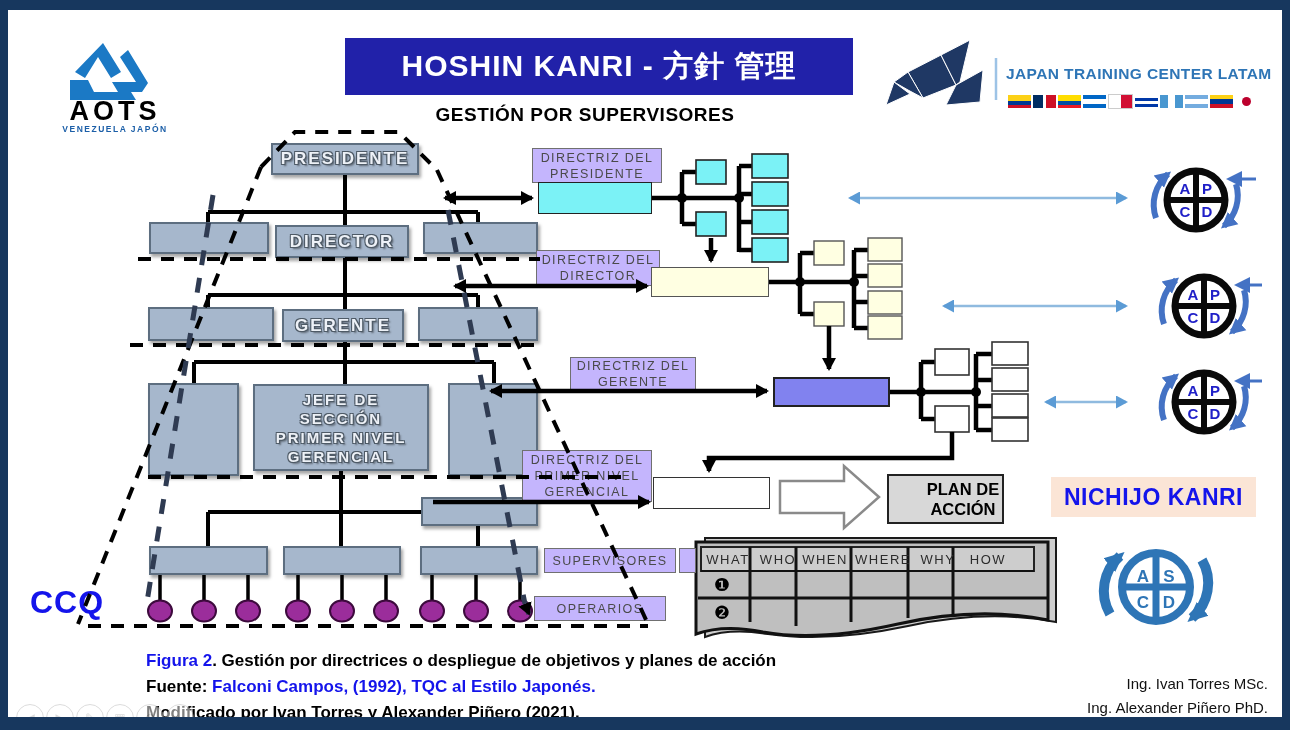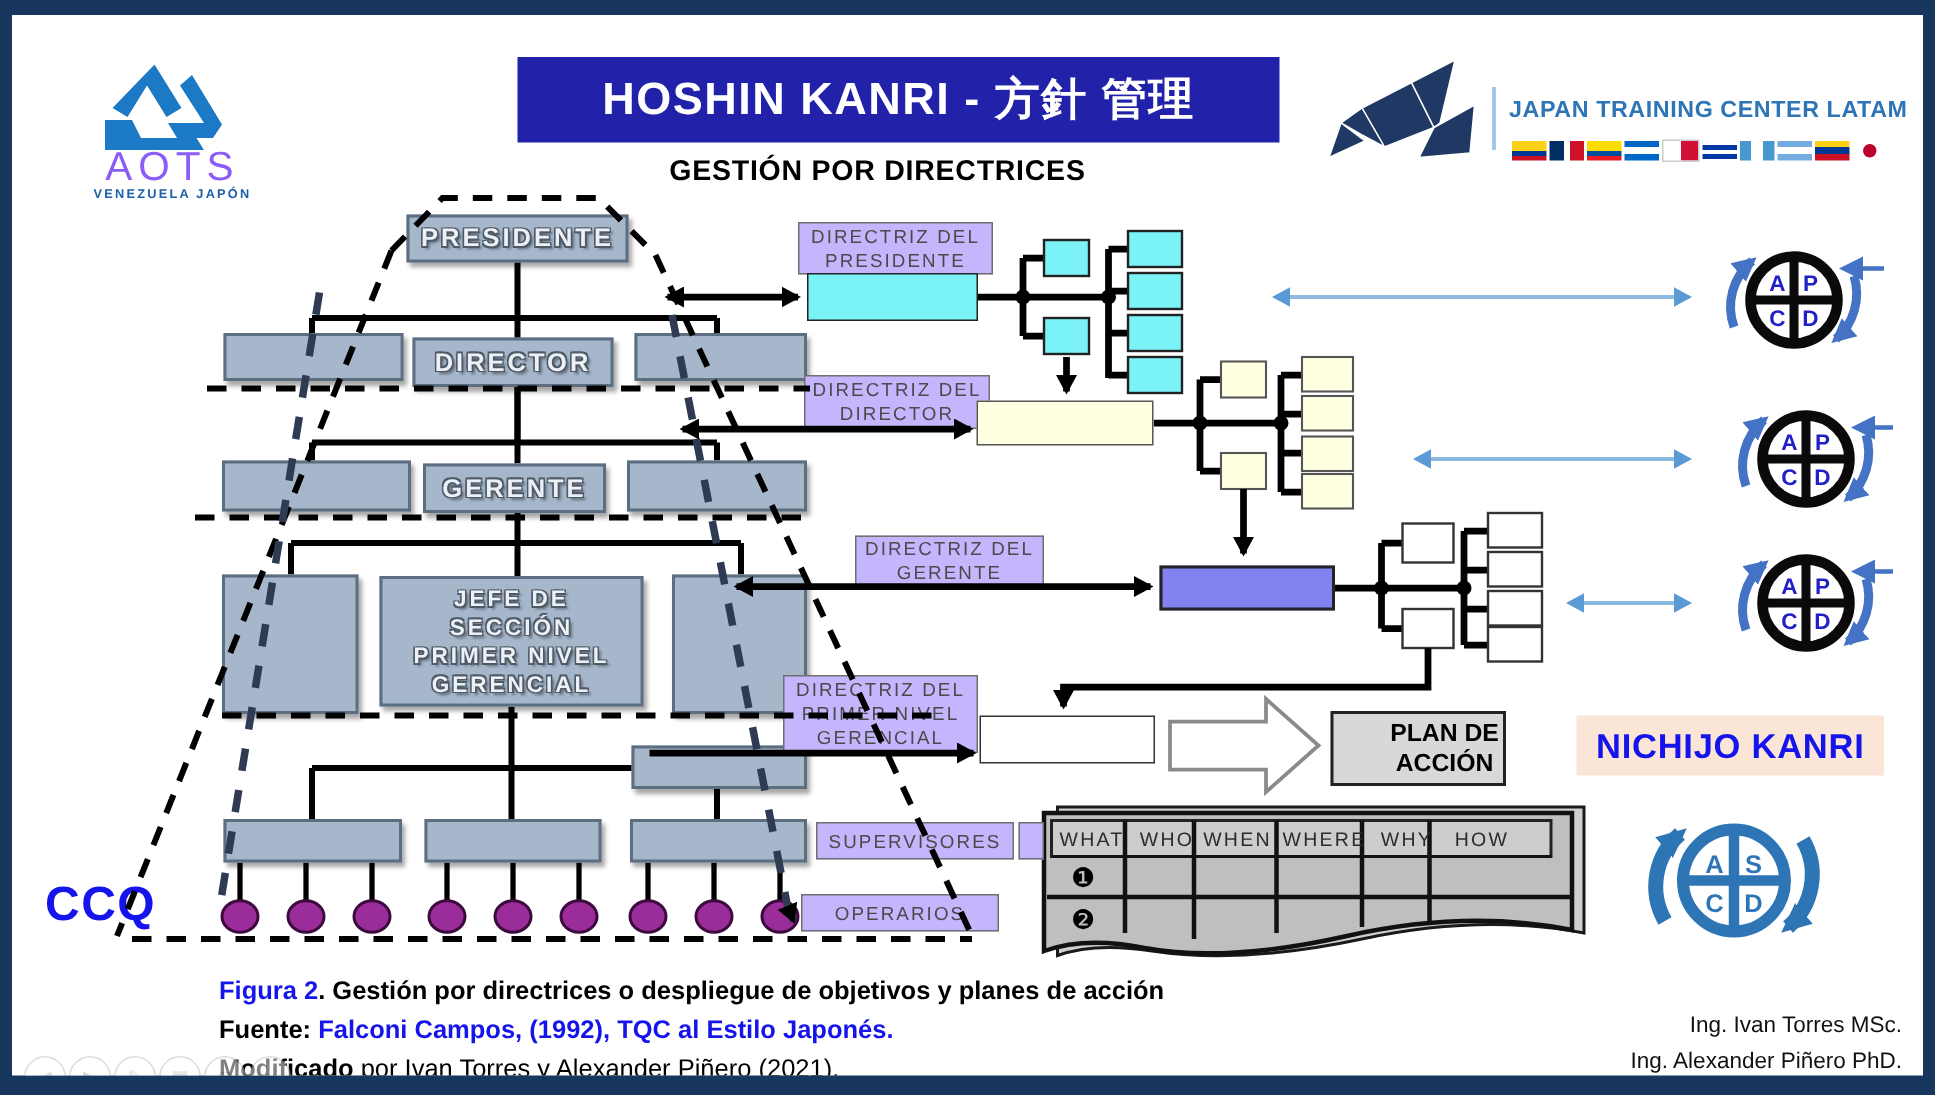--- a/index.html
+++ b/index.html
@@ -17,21 +17,21 @@
   .lblbox{z-index:2;background:#c4b5fd;border:1.5px solid #707070;box-sizing:border-box;color:#4a4a4a;
      display:flex;align-items:center;justify-content:center;text-align:center;
      font-size:12.5px;letter-spacing:1.4px;line-height:1.28;}
   .cbox{z-index:2;box-sizing:border-box;border:2px solid #222;padding-left:35px;}
   .titlebar{z-index:2;background:#2121A9;color:#fff;font-weight:bold;font-size:30px;
      display:flex;align-items:center;justify-content:center;letter-spacing:1px;}
   .subtitle{z-index:2;color:#000;font-weight:bold;font-size:19px;text-align:center;letter-spacing:.5px;}
   .bluebig{color:#1414EB;font-weight:bold;}
   .cap{z-index:2;font-size:17px;line-height:26px;color:#000;font-weight:bold;}
   .cap .blue{color:#1414EB;}
-  .cap .norm{font-weight:normal;}
+  .cap .norm{font-weight:bold;}
   .credits{z-index:2;font-size:15px;font-weight:normal;text-align:right;line-height:24px;color:#111;}
   .flag{display:inline-block;width:23px;height:13px;margin-right:2px;vertical-align:middle;}
   .ctrl{z-index:4;width:26px;height:26px;border:1.6px solid #b9b9b9;border-radius:50%;color:#b9b9b9;
      display:flex;align-items:center;justify-content:center;font-size:12px;opacity:.5;background:#fff;}
 </style>
 </head>
 <body>
 
 <div id="slide">
 
@@ -241,23 +241,23 @@
     <path d="M517,594 l4,10" stroke="#2F3B52" stroke-width="5" marker-end="url(#mB)"></path>
     <g stroke="#000" stroke-width="4.5">
       <line x1="437" y1="188" x2="524" y2="188" marker-start="url(#mB)" marker-end="url(#mB)"></line>
       <line x1="447" y1="276" x2="639" y2="276" marker-start="url(#mB)" marker-end="url(#mB)"></line>
       <line x1="483" y1="381" x2="759" y2="381" marker-start="url(#mB)" marker-end="url(#mB)"></line>
       <line x1="425" y1="492" x2="641" y2="492" marker-end="url(#mB)"></line>
     </g>
   </svg>
 
   <div class="abs titlebar" style="left:337px;top:28px;width:508px;height:57px;">HOSHIN KANRI   -   方針 管理</div>
-  <div class="abs subtitle" style="left:397px;top:94px;width:360px;">GESTIÓN POR DIRECTRICES</div>
-
-  <div class="abs" style="left:50px;top:86px;width:114px;z-index:2;text-align:center;color:#8b5cf6;font-weight:normal;font-size:27px;letter-spacing:4px;">AOTS</div>
+  <div class="abs subtitle" style="left:397px;top:94px;width:360px;">GESTIÓN POR SUPERVISORES</div>
+
+  <div class="abs" style="left:50px;top:86px;width:114px;z-index:2;text-align:center;color:#000000;font-weight:bold;font-size:27px;letter-spacing:4px;">AOTS</div>
   <div class="abs" style="left:50px;top:114px;width:114px;z-index:2;text-align:center;color:#1C5FA8;font-weight:bold;font-size:8.5px;letter-spacing:1.5px;">VENEZUELA JAPÓN</div>
 
   <div class="abs" style="left:998px;top:55px;width:270px;z-index:2;color:#2E75B6;font-weight:bold;font-size:15.5px;letter-spacing:.4px;">JAPAN TRAINING CENTER LATAM</div>
   <div class="abs" style="left:1000px;top:82px;z-index:2;">
     <span class="flag" style="background:linear-gradient(#FCD116 50%,#003893 50%,#003893 75%,#CE1126 75%);"></span><span class="flag" style="background:linear-gradient(90deg,#002D62 42%,#fff 42%,#fff 58%,#CE1126 58%);"></span><span class="flag" style="background:linear-gradient(#FFDD00 50%,#034EA2 50%,#034EA2 75%,#ED1C24 75%);"></span><span class="flag" style="background:linear-gradient(#0067C6 33%,#fff 33%,#fff 66%,#0067C6 66%);"></span><span class="flag" style="background:linear-gradient(90deg,#fff 50%,#D21034 50%);border:.5px solid #ccc;"></span><span class="flag" style="background:repeating-linear-gradient(#fff 0 3px,#0038A8 3px 6px);"></span><span class="flag" style="background:linear-gradient(90deg,#4997D0 33%,#fff 33%,#fff 66%,#4997D0 66%);"></span><span class="flag" style="background:linear-gradient(#74ACDF 33%,#fff 33%,#fff 66%,#74ACDF 66%);"></span><span class="flag" style="background:linear-gradient(#FCD116 33%,#003893 33%,#003893 66%,#CE1126 66%);"></span><span class="flag" style="background:#fff;position:relative;"><span style="position:absolute;left:7px;top:2px;width:9px;height:9px;border-radius:50%;background:#BC002D;"></span></span>
   </div>
 
   <div class="abs orgbox" style="left:263px;top:133px;width:148px;height:32px;font-size:17px;">PRESIDENTE</div>
   <div class="abs orgbox" style="left:141px;top:212px;width:120px;height:32px;"></div>
   <div class="abs orgbox" style="left:267px;top:215px;width:134px;height:33px;font-size:17px;">DIRECTOR</div>

